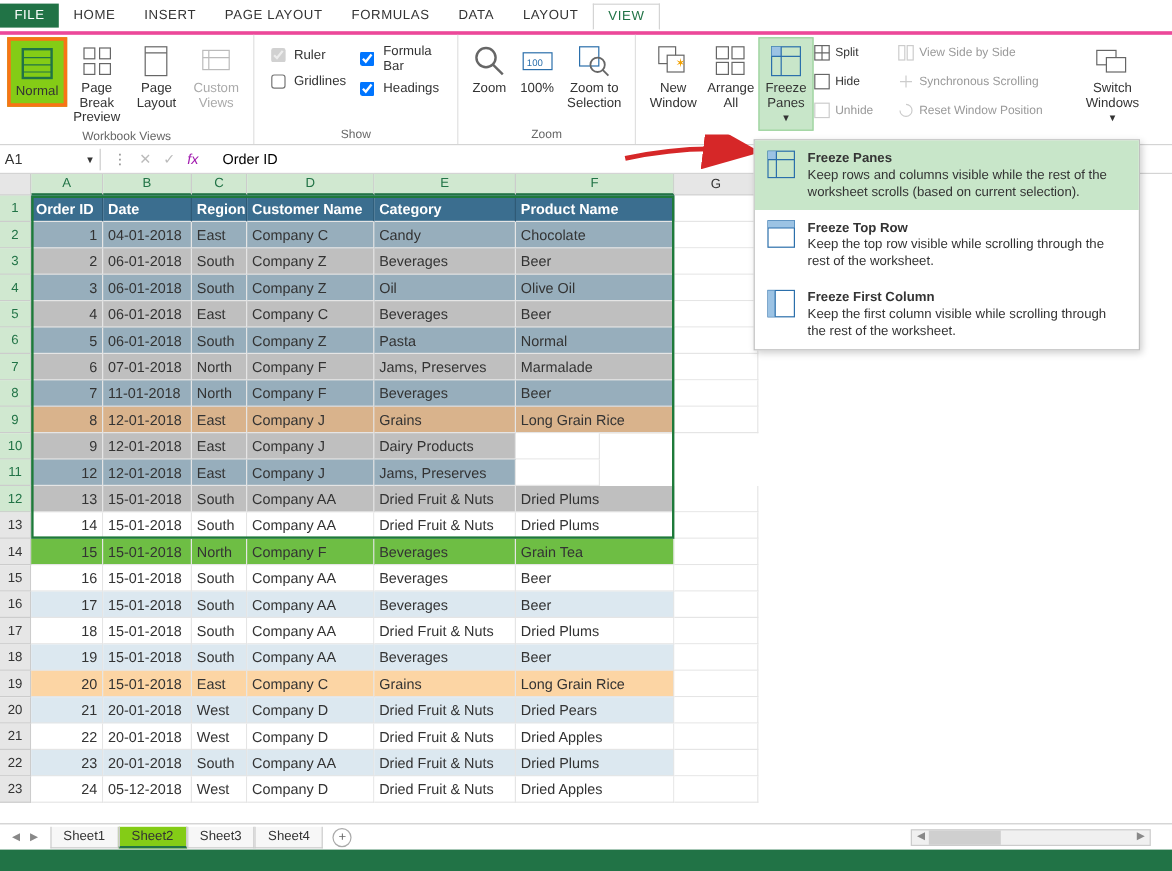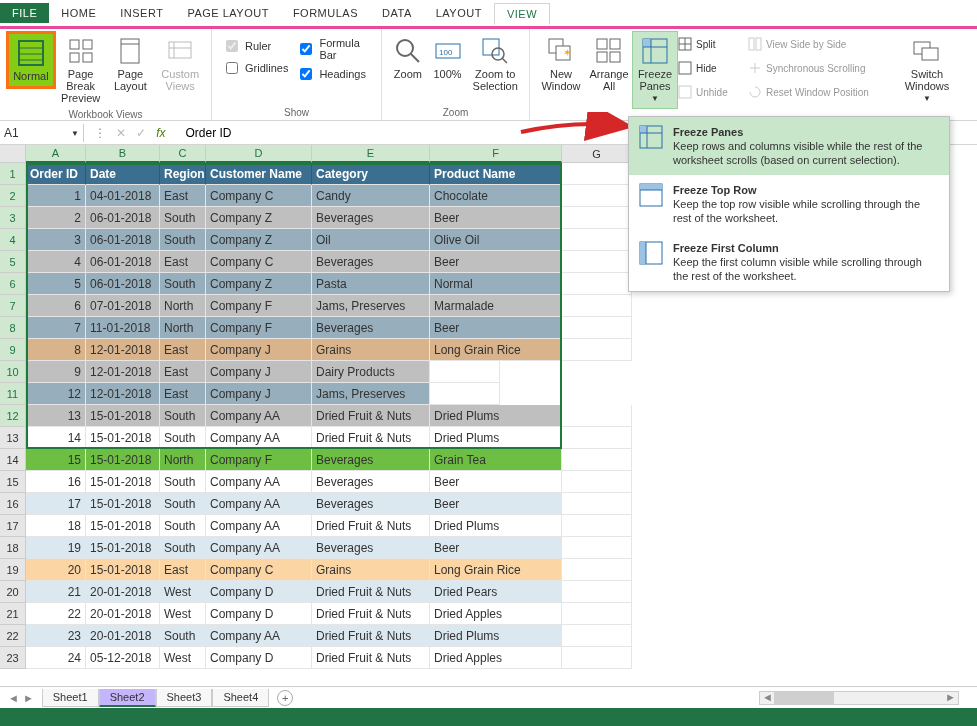--- a/index.html
+++ b/index.html
@@ -92,21 +92,21 @@
   }
   .name-box {
     width: 84px;
     border-right: 1px solid #ccc;
     padding: 2px 4px;
     display: flex;
     justify-content: space-between;
     align-items: center;
   }
   .fx-icons { display: flex; gap: 10px; padding: 0 10px; color: #888;}
-  .fx-label { font-style: italic; color: #4d7c0f; margin-right: 6px;}
+  .fx-label { font-style: italic; color: #a21caf; margin-right: 6px;}
   .formula-input { flex: 1; border: none; outline: none; font-size: 12px; padding: 2px 4px;}
   
   .grid-wrap { position: relative; height: 558px; }
   .col-headers {
     display: flex;
     height: 18px;
     margin-left: 26px;
   }
   .col-head, .row-head, .corner {
     background: #e6e6e6;
@@ -202,21 +202,21 @@
     font-size: 11px;
   }
   .sheet-nav { display:flex; gap:4px; padding:0 8px; color:#888;}
   .sheet-tab {
     padding: 2px 10px;
     border: 1px solid #ccc;
     border-top: none;
     background: #f7f7f7;
     cursor: pointer;
   }
-  .sheet-tab.active { background: #c4b5fd; border-bottom: 2px solid #217346;}
+  .sheet-tab.active { background: #84cc16; border-bottom: 2px solid #217346;}
   .sheet-add {
     margin-left: 8px;
     width:16px;height:16px;
     border:1px solid #aaa;
     border-radius: 50%;
     display:flex;align-items:center;justify-content:center;
     font-size:11px;color:#666;
   }
   .hscroll {
     position:absolute; right:18px; width: 200px; height:14px;

